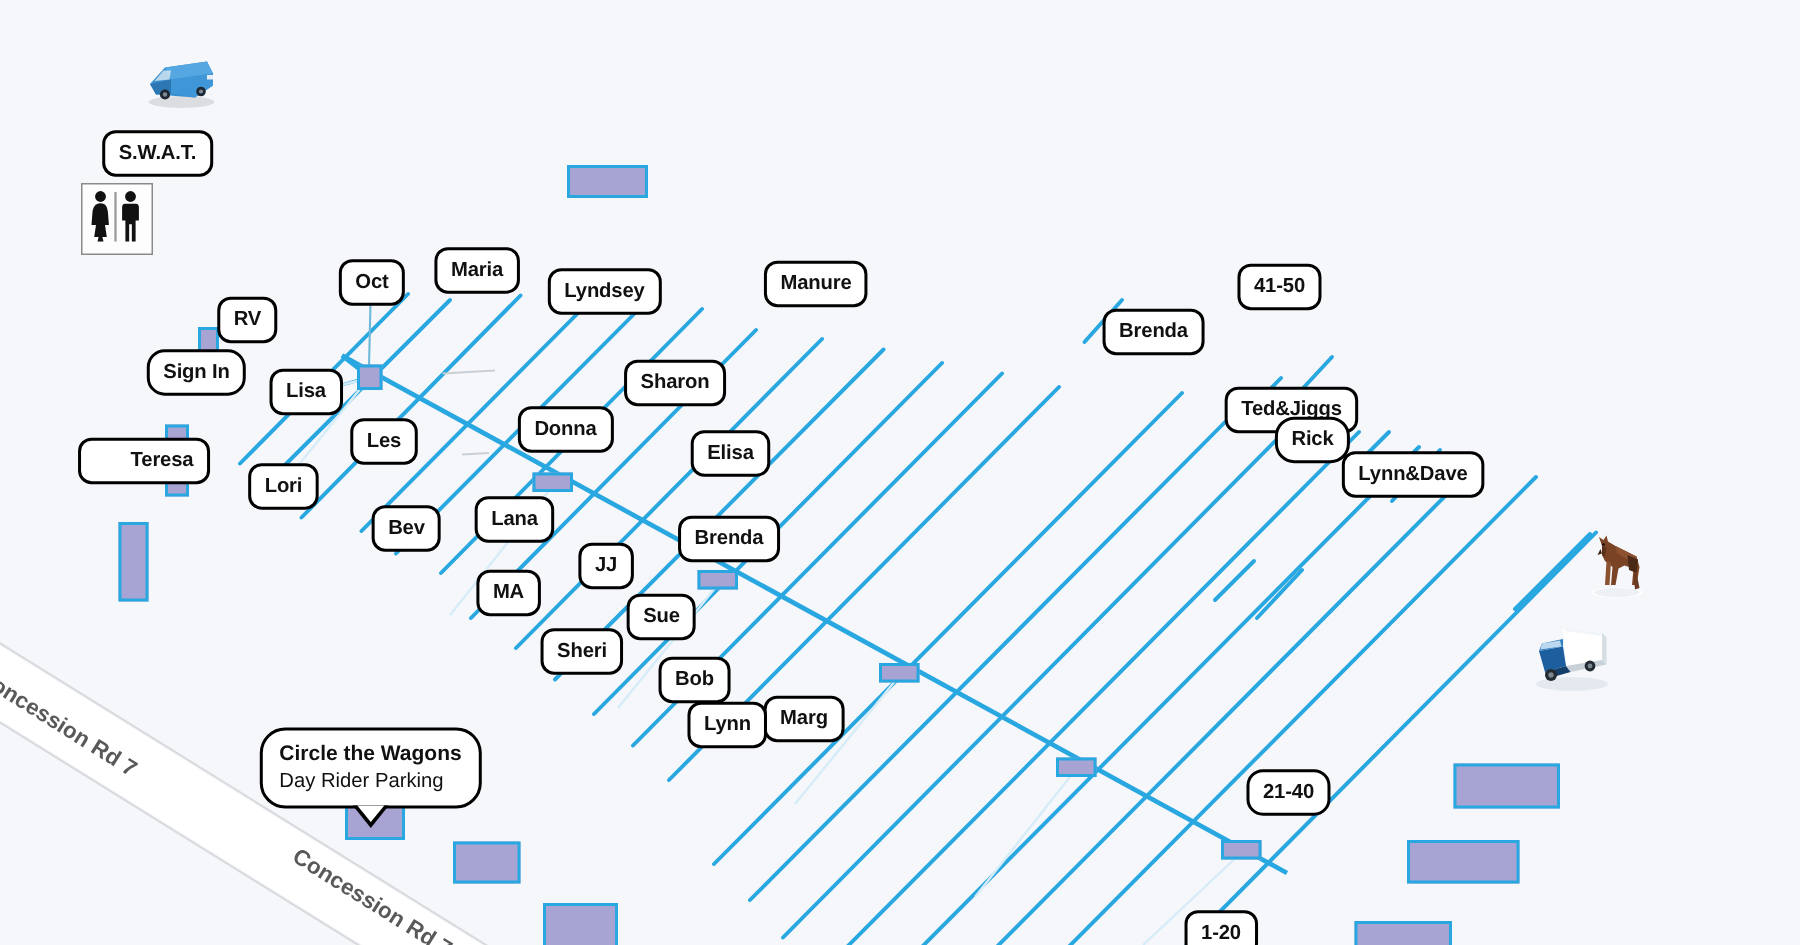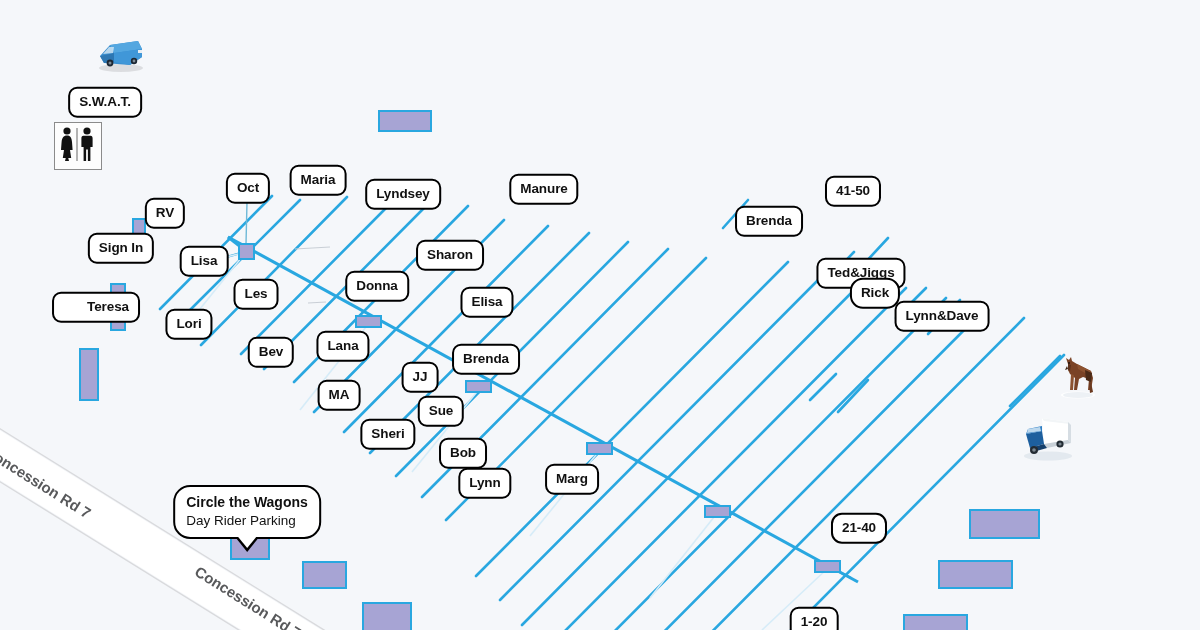--- a/index.html
+++ b/index.html
@@ -235,40 +235,40 @@
   </svg>
 
   <div class="pill" style="left:105px;top:86px;margin-top:16px;">S.W.A.T.</div>
   <div class="pill" style="left:318px;top:180px;">Maria</div>
   <div class="pill" style="left:248px;top:188px;">Oct</div>
   <div class="pill" style="left:403px;top:194px;">Lyndsey</div>
   <div class="pill" style="left:544px;top:189px;">Manure</div>
   <div class="pill" style="left:853px;top:191px;">41-50</div>
   <div class="pill" style="left:769px;top:221px;">Brenda</div>
   <div class="pill" style="left:165px;top:213px;">RV</div>
-  <div class="pill" style="left:121px;top:248px;">Sign In</div>
+  <div class="pill" style="left:131px;top:248px;border-radius:12px;">Sign In</div>
   <div class="pill" style="left:450px;top:255px;">Sharon</div>
   <div class="pill" style="left:204px;top:261px;">Lisa</div>
   <div class="pill" style="left:861px;top:273px;">Ted&amp;Jiggs</div>
   <div class="pill" style="left:377px;top:286px;">Donna</div>
   <div class="pill" style="left:875px;top:293px;border-radius:13px;">Rick</div>
   <div class="pill" style="left:256px;top:294px;">Les</div>
   <div class="pill" style="left:487px;top:302px;">Elisa</div>
   <div class="pill" style="left:96px;top:307px;padding-left:33px;">Teresa</div>
   <div class="pill" style="left:942px;top:316px;">Lynn&amp;Dave</div>
   <div class="pill" style="left:189px;top:324px;">Lori</div>
   <div class="pill" style="left:343px;top:346px;">Lana</div>
   <div class="pill" style="left:271px;top:352px;">Bev</div>
   <div class="pill" style="left:486px;top:359px;">Brenda</div>
-  <div class="pill" style="left:420px;top:377px;">JJ</div>
+  <div class="pill" style="left:404px;top:377px;">JJ</div>
   <div class="pill" style="left:339px;top:395px;">MA</div>
   <div class="pill" style="left:441px;top:411px;">Sue</div>
   <div class="pill" style="left:388px;top:434px;">Sheri</div>
   <div class="pill" style="left:463px;top:453px;">Bob</div>
-  <div class="pill" style="left:536px;top:479px;margin-left:36px;">Marg</div>
+  <div class="pill" style="left:536px;top:479px;">Marg</div>
   <div class="pill" style="left:485px;top:483px;">Lynn</div>
   <div class="pill" style="left:859px;top:528px;border-radius:11px;">21-40</div>
   <div class="pill" style="left:814px;top:622px;">1-20</div>
 
   <div class="tooltip" style="left:247px;top:512px;">
     <div class="t1">Circle the Wagons</div>
     <div class="t2">Day Rider Parking</div>
     <div class="tail"></div>
   </div>
 

